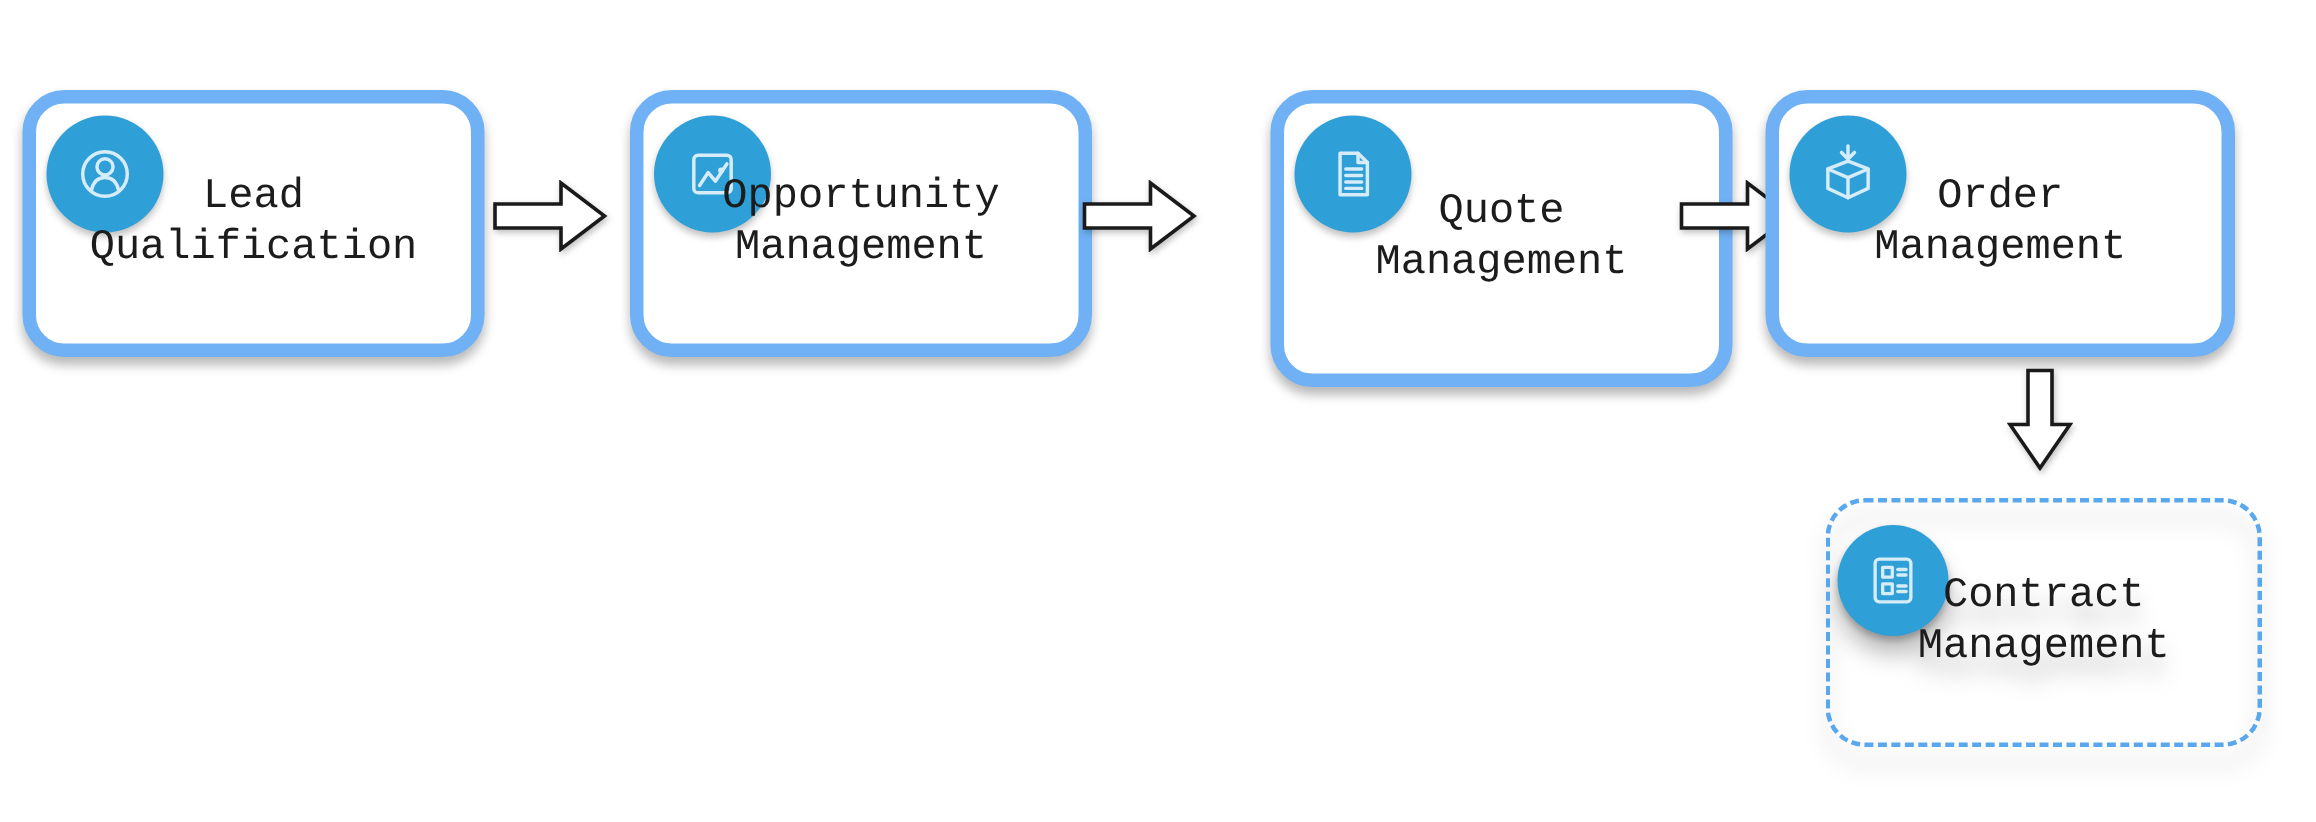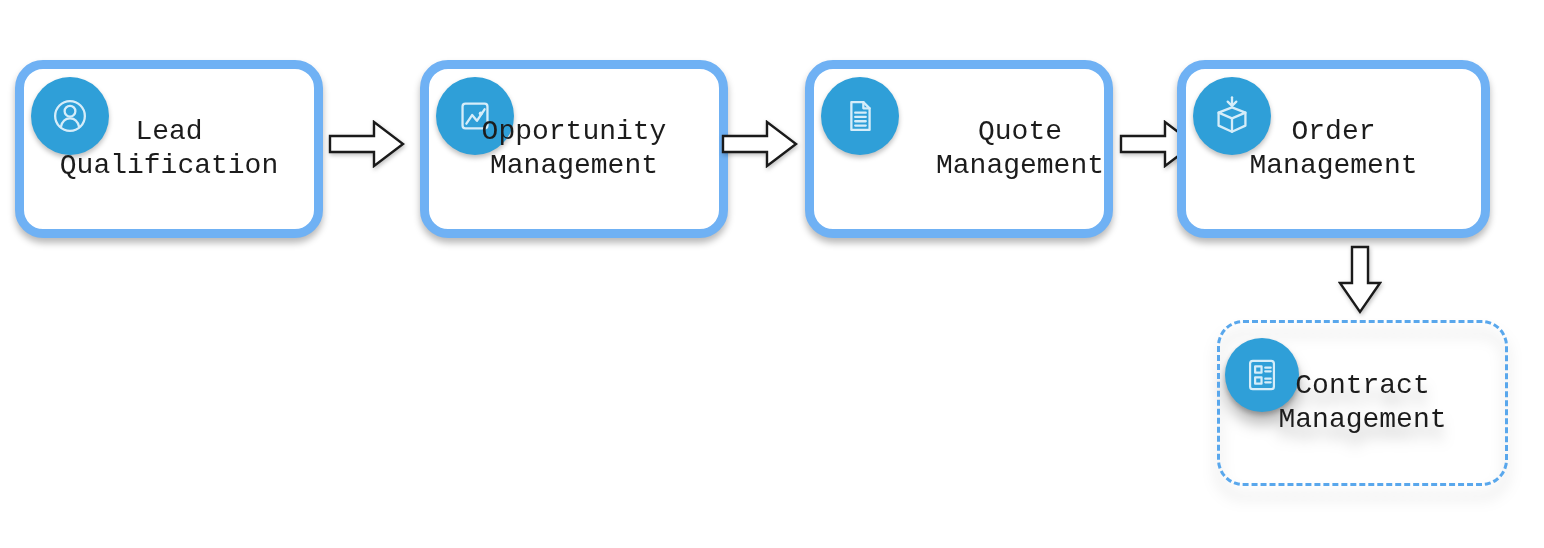--- a/index.html
+++ b/index.html
@@ -50,24 +50,24 @@
     border-radius: 50%;
     background: var(--icon-circle-fill);
     box-shadow: 0 3px 5px rgba(0,0,0,0.25);
     display: flex;
     align-items: center;
     justify-content: center;
     z-index: 1;
   }
   #node-lead        { left:15px;   top:60px;  width:308px; height:178px; }
   #node-opportunity { left:420px;  top:60px;  width:308px; height:178px; }
-  #node-quote       { left:805px;  top:60px;  width:308px; height:178px;justify-content:flex-end; }
+  #node-quote       { left:847px;  top:60px;  width:308px; height:198px; }
   #node-order       { left:1177px; top:60px;  width:313px; height:178px; }
   #node-contract {
-    left:1217px; top:320px; width:291px; height:166px;
+    left:1217px; top:332px; width:291px; height:166px;
     background: transparent;
     border: 3px dashed var(--dashed-border);
     border-radius: 26px;
     box-shadow: none;
     filter: drop-shadow(0 12px 7px rgba(0,0,0,0.25));
   }
   #node-contract .icon-circle { left:5px; top:15px; width:74px; height:74px; }
 
   .glyph {
     stroke: var(--icon-stroke);

